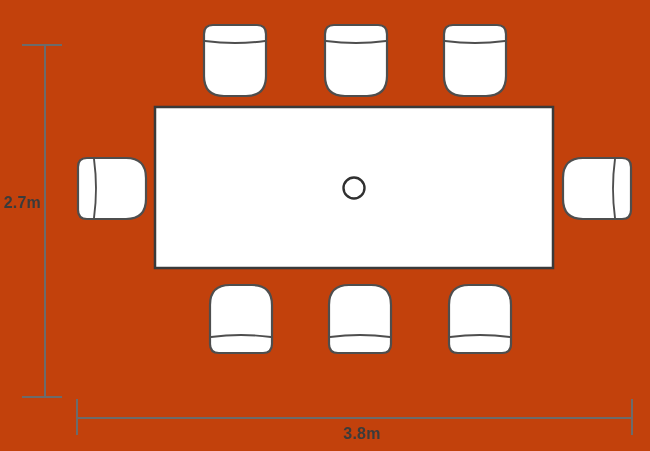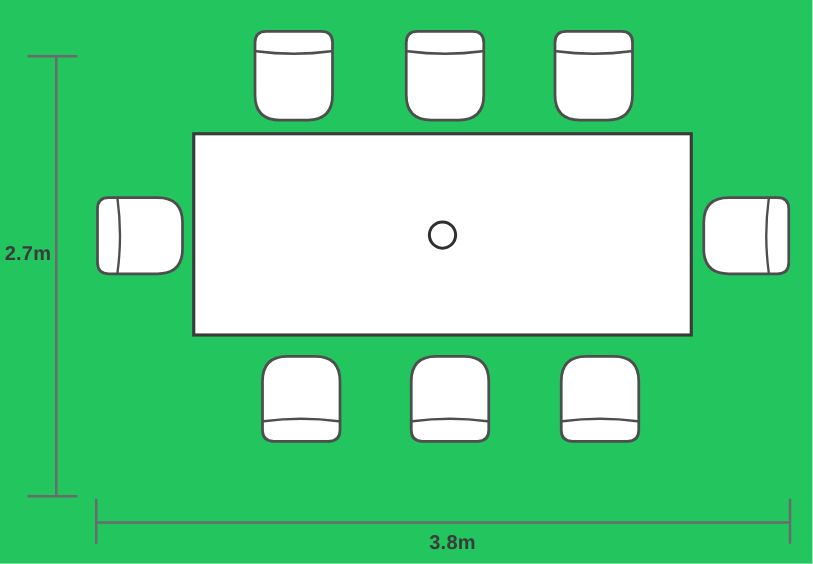--- a/index.html
+++ b/index.html
@@ -5,21 +5,21 @@
   html, body {
     margin: 0;
     padding: 0;
     background: #ffffff;
     font-family: "Liberation Sans", sans-serif;
   }
   .stage {
     position: relative;
     width: 650px;
     height: 451px;
-    background: #22c55e;
+    background: #c2410c;
     overflow: hidden;
   }
   svg { display: block; }
   text.dim-label {
     font-family: "Liberation Sans", sans-serif;
     font-size: 16px;
     font-weight: 600;
     letter-spacing: 0.2px;
   }
 </style>

